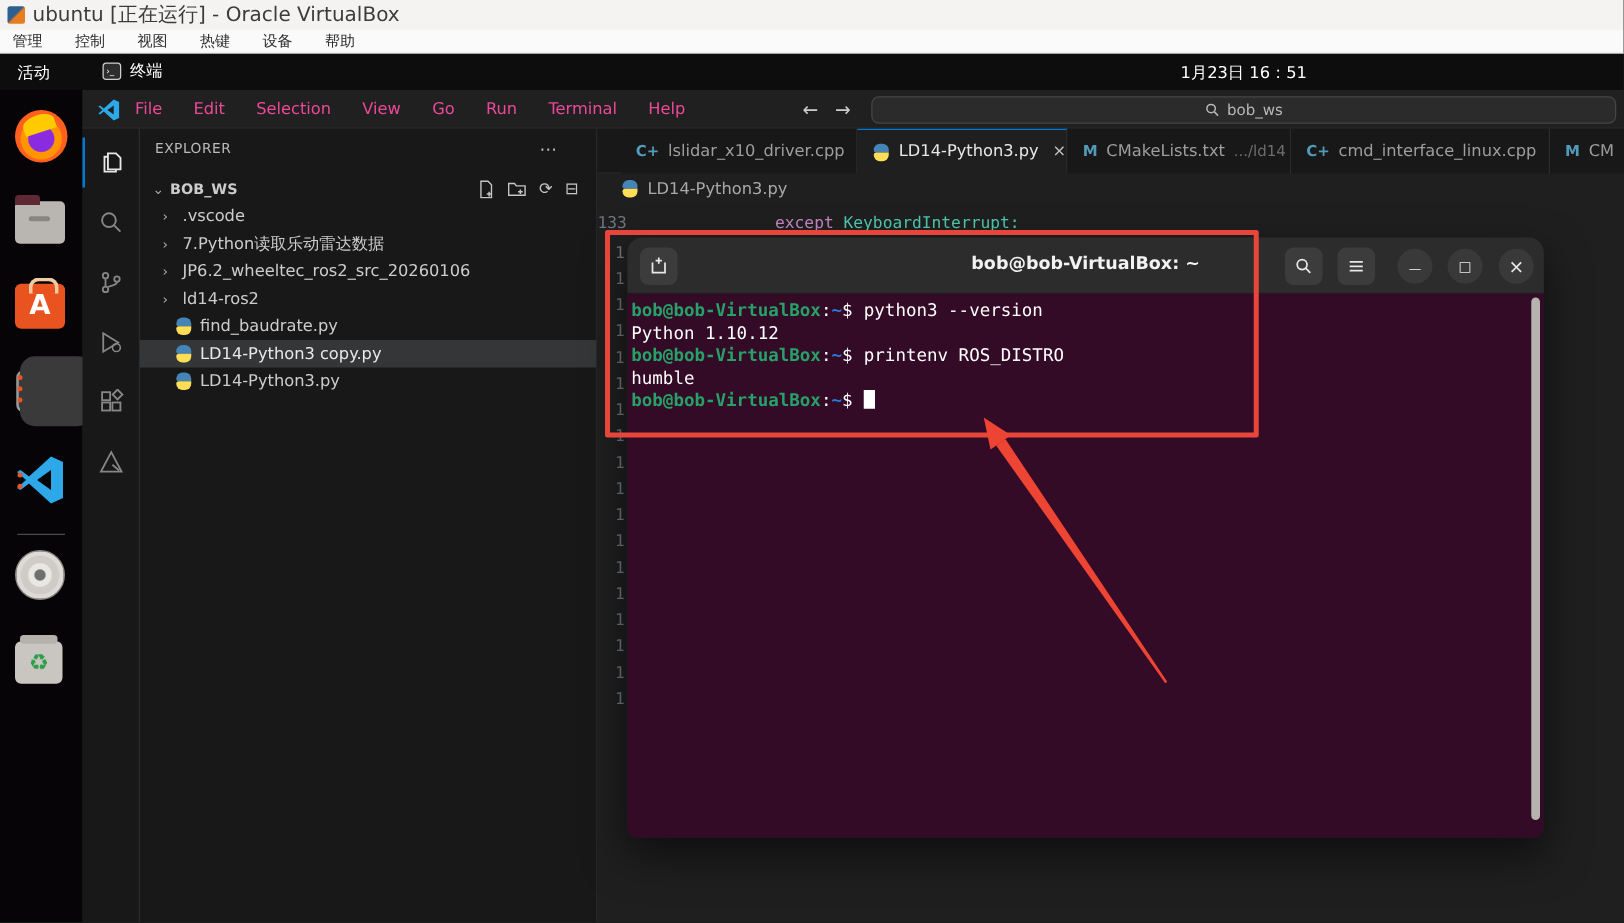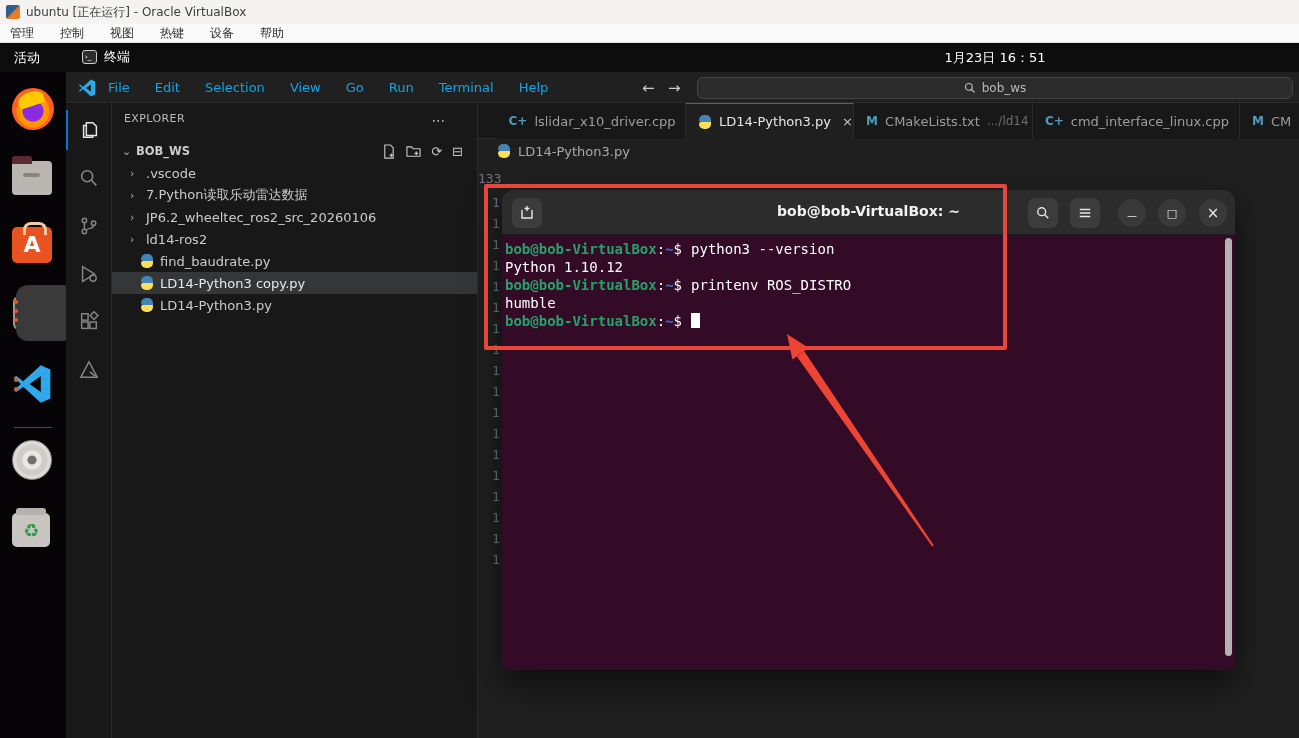--- a/index.html
+++ b/index.html
@@ -3,21 +3,21 @@
 <meta charset="utf-8">
 <style>
   * { margin:0; padding:0; box-sizing:border-box; }
   html,body { width:1299px; height:738px; overflow:hidden; }
   body { font-family:"DejaVu Sans","Liberation Sans",sans-serif; background:#1f1f1f; position:relative; }
   .abs { position:absolute; }
   .mono { font-family:"DejaVu Sans Mono","Liberation Mono",monospace; }
 
   
   .vbox-titlebar { left:0; top:0; width:1299px; height:24px; background:#f4f3f2; display:flex; align-items:center; padding-left:6px; gap:6px; }
-  .vbox-title { font-size:12px; color:#3c3c3c; }
+  .vbox-title { font-size:16px; color:#3c3c3c; }
   .vbox-icon { width:14px; height:14px; border-radius:2px; background:linear-gradient(135deg,#2f5f8f 45%,#e87c1e 55%); }
   .vbox-menubar { left:0; top:24px; width:1299px; height:19px; background:#fbfafa; display:flex; align-items:center; gap:26px; padding-left:10px; border-bottom:1px solid #e3e3e3; }
   .vbox-menu { font-size:12px; color:#2e2e2e; cursor:default; }
 
   
   .topbar { left:0; top:43px; width:1299px; height:29px; background:#0d0d0d; color:#fff; }
   .topbar-activities { left:14px; top:49px; font-size:13px; color:#fff; }
   .topbar-app { left:82px; top:48px; display:flex; align-items:center; gap:7px; color:#fff; font-size:13px; }
   .mini-term { width:15px; height:14px; background:#2d2d2d; border:1px solid #cfcfcf; border-radius:3px; color:#fff; font-size:7px; line-height:12px; padding-left:2px; }
   .topbar-clock { left:935px; top:49px; width:120px; text-align:center; font-size:13px; color:#fff; }
@@ -39,21 +39,21 @@
   .icon-vscode { width:40px; height:40px; }
   .icon-disc { width:40px; height:40px; border-radius:50%; background:radial-gradient(circle,#6f6f6f 0 4px,#e9e7e4 5px 9px,#cfccc8 10px 15px,#dedbd7 16px); border:1px solid #8a8a8a; }
   .icon-trash { width:38px; height:34px; margin-top:5px; background:#c9c6c2; border-radius:5px; position:relative; text-align:center; font-size:18px; line-height:36px; color:#2e9e49; }
   .icon-trash::before { content:""; position:absolute; left:4px; top:-5px; width:30px; height:7px; background:#b5b2ae; border-radius:3px; }
   .dock-sep { position:absolute; left:14px; width:38px; height:1px; background:#4a4a4a; }
 
   
   .vsc-titlebar { left:66px; top:72px; width:1233px; height:31px; background:#202020; border-bottom:1px solid #2b2b2b; }
   .vsc-logo { left:78px; top:79px; }
   .vsc-menus { left:108px; top:72px; height:31px; display:flex; align-items:center; gap:25px; }
-  .vsc-menu { font-size:13px; color:#0ea5e9; }
+  .vsc-menu { font-size:13px; color:#ec4899; }
   .nav-arrow { font-size:15px; color:#cccccc; }
   .cmd-center { left:697px; top:77px; width:596px; height:22px; background:#2b2b2b; border:1px solid #454545; border-radius:6px; display:flex; align-items:center; justify-content:center; gap:6px; color:#b8b8b8; font-size:12px; }
 
   .activitybar { left:66px; top:103px; width:46px; height:635px; background:#181818; border-right:1px solid #2b2b2b; }
   .ab-item { position:absolute; left:66px; width:46px; height:40px; display:flex; align-items:center; justify-content:center; color:#868686; }
   .ab-item.active { color:#e7e7e7; border-left:2px solid #0078d4; }
 
   .sidebar { left:112px; top:103px; width:366px; height:635px; background:#181818; border-right:1px solid #2b2b2b; }
   .exp-header { left:124px; top:112px; width:340px; display:flex; justify-content:space-between; color:#bbbbbb; font-size:11px; letter-spacing:.4px; }
   .section-row { left:112px; top:140px; width:365px; height:22px; display:flex; align-items:center; color:#cccccc; }
@@ -316,20 +316,21 @@
   <span class="pyicon"></span>
   <span>LD14-Python3.py</span>
 </div>
 
 <div class="abs editor-view mono">
   <div class="code-row" style="top:-13px;">
     <span class="lnum">132</span>
   </div>
   <div class="code-row" style="top:8px;">
     <span class="lnum">133</span>
+    <span class="code-text"><span class="kw">except </span><span class="typ">KeyboardInterrupt:</span></span>
   </div>
   <div class="gutter-overlap mono">
       <div>1</div>
       <div>1</div>
       <div>1</div>
       <div>1</div>
       <div>1</div>
       <div>1</div>
       <div>1</div>
       <div>1</div>

